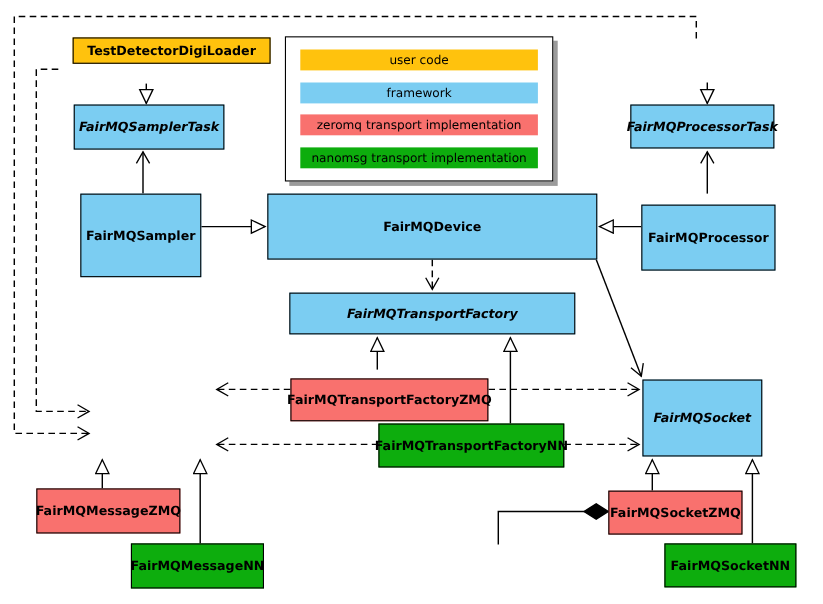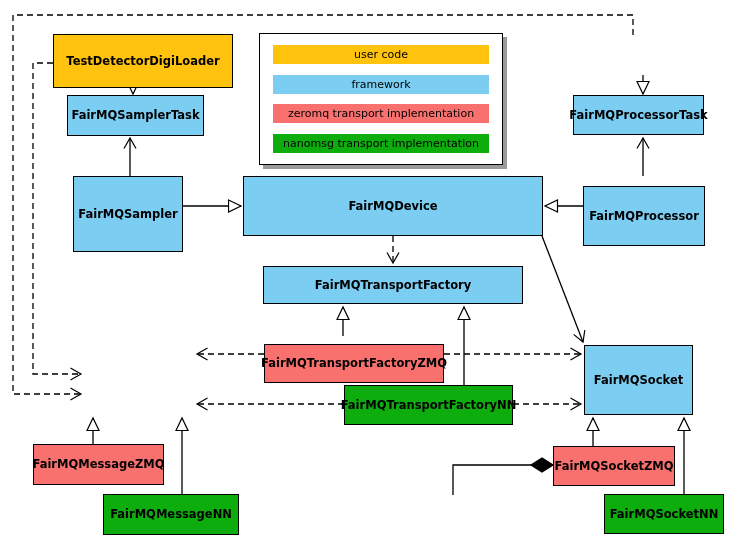--- a/index.html
+++ b/index.html
@@ -6,21 +6,21 @@
   #stage{
     position:relative;width:748px;height:549px;background:#ffffff;overflow:hidden;
     font-family:"DejaVu Sans","Liberation Sans",sans-serif;
   }
   #wires{position:absolute;left:0;top:0;width:748px;height:549px;}
   .node{
     position:absolute;box-sizing:border-box;border:1.4px solid #000;
     display:flex;align-items:center;justify-content:center;text-align:center;
     font-size:11.5px;font-weight:700;color:#000;line-height:1.1;padding:0 2px;
   }
-  .abstract{}
+  .abstract{font-style:italic;}
   .user{background:var(--user_code,#FFC20D);}
   .fw{background:var(--framework,#7BCDF2);text-align:center;}
   .zmq{background:var(--zeromq,#F9716E);}
   .nn{background:var(--nanomsg,#0DAD0D);}
   .legend{
     position:absolute;left:259px;top:21px;width:244px;height:132px;
     box-sizing:border-box;border:1.8px solid #000;background:#fff;
     box-shadow:4px 4px 0 #9b9b9b;
     display:flex;flex-direction:column;justify-content:space-evenly;align-items:center;margin-top:12px;
   }
@@ -75,21 +75,21 @@
     </g>
   </svg>
 
   <div class="legend">
     <div class="legend-bar user">user code</div>
     <div class="legend-bar fw">framework</div>
     <div class="legend-bar zmq">zeromq transport implementation</div>
     <div class="legend-bar nn">nanomsg transport implementation</div>
   </div>
 
-  <div class="node user" style="left:53px;top:34px;width:180px;height:54px">TestDetectorDigiLoader</div>
+  <div class="node user" style="left:66px;top:34px;width:180px;height:24px">TestDetectorDigiLoader</div>
 
 
   <div class="node fw abstract" style="left:67px;top:95px;width:137px;height:41px">FairMQSamplerTask</div>
 
   <div class="node fw abstract" style="left:573px;top:95px;width:131px;height:40px">FairMQProcessorTask</div>
 
   <div class="node fw" style="left:73px;top:176px;width:110px;height:76px">FairMQSampler</div>
 
   <div class="node fw" style="left:243px;top:176px;width:300px;height:60px">FairMQDevice</div>
 
@@ -99,20 +99,20 @@
 
   <div class="node zmq" style="left:264px;top:344px;width:180px;height:39px">FairMQTransportFactoryZMQ</div>
 
   <div class="node nn" style="left:344px;top:385px;width:169px;height:40px">FairMQTransportFactoryNN</div>
 
 
   <div class="node fw abstract" style="left:584px;top:345px;width:109px;height:70px">FairMQSocket</div>
 
   <div class="node zmq" style="left:33px;top:444px;width:131px;height:41px">FairMQMessageZMQ</div>
 
-  <div class="node nn" style="left:103px;top:494px;width:136px;height:41px">FairMQMessageNN</div>
+  <div class="node nn" style="left:119px;top:494px;width:121px;height:41px">FairMQMessageNN</div>
 
   <div class="node zmq" style="left:553px;top:446px;width:122px;height:40px">FairMQSocketZMQ</div>
 
   <div class="node nn" style="left:604px;top:494px;width:120px;height:40px">FairMQSocketNN</div>
 
 
 </div>
 
 </body></html>

